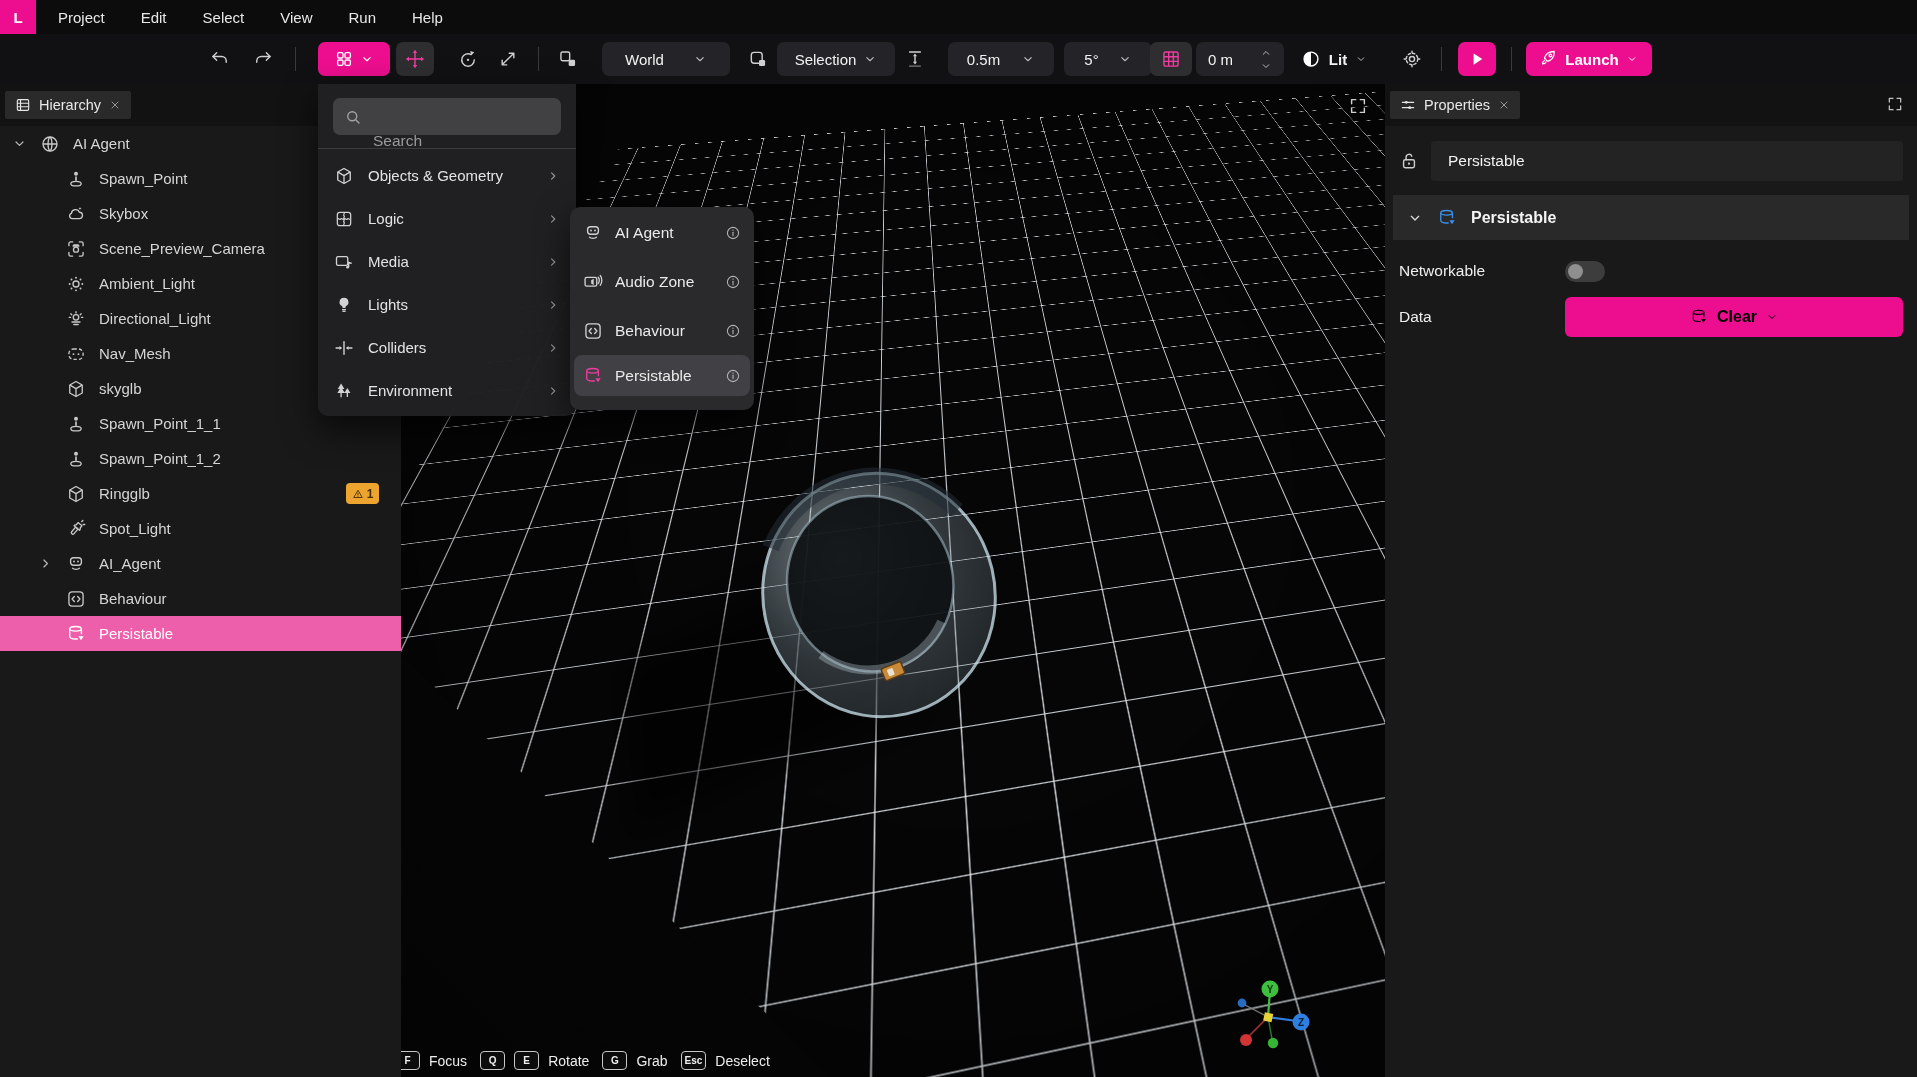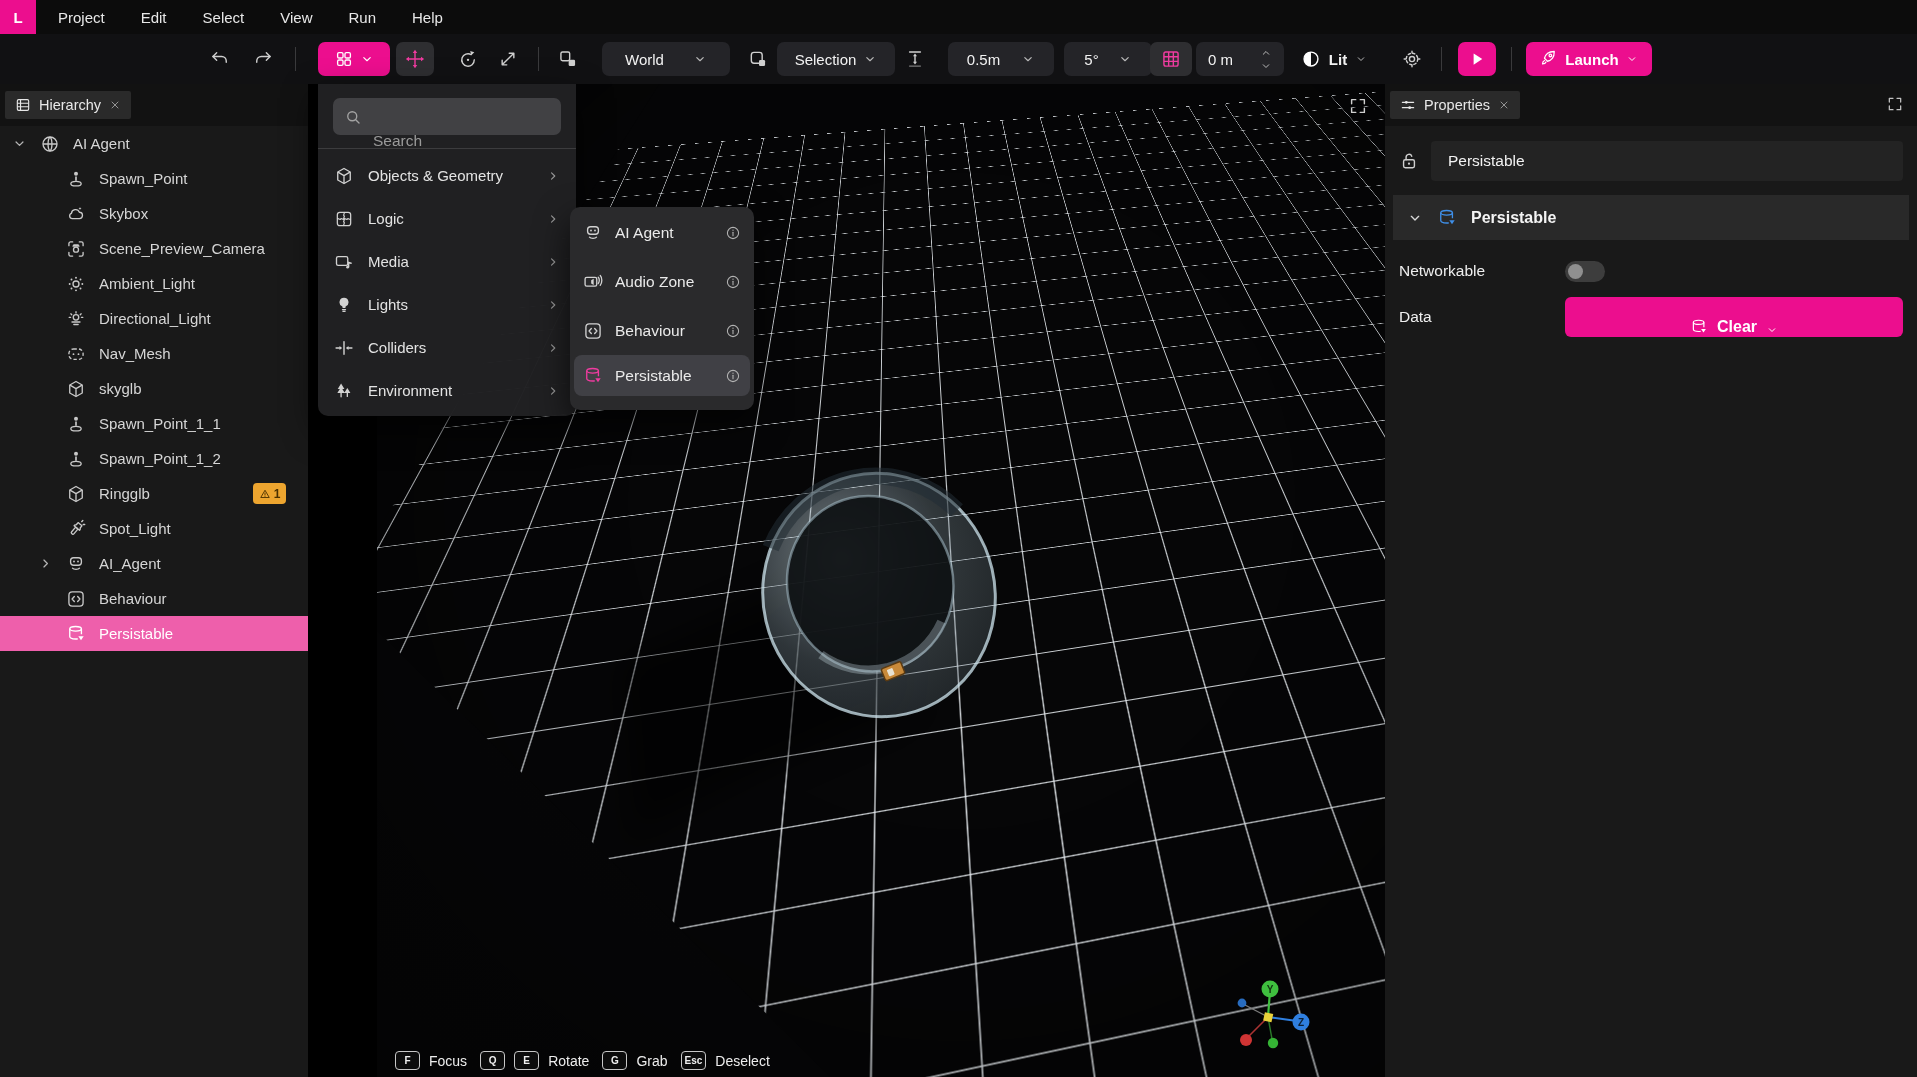--- a/index.html
+++ b/index.html
@@ -23,21 +23,21 @@
   .tb{position:absolute;top:8px;height:34px;display:flex;align-items:center;justify-content:center;
       border-radius:7px;color:#cfcfcf;font-size:15px;gap:7px;}
   .tb.panel{background:#242428;padding:0 12px;color:#f2f2f2;}
   .tbdiv{position:absolute;top:13px;width:1px;height:24px;background:#3a3a3c;}
   .pinkbtn{background:#ec0e8e !important;color:#fff !important;}
   .softbtn{background:#2e2e31;}
   .chev{color:#b9b9b9}
   .pinkic{color:#f03ba0;}
 
   
-  .lpanel{position:absolute;left:0;top:84px;width:308px;bottom:0;background:#191919;z-index:30;}
+  .lpanel{position:absolute;left:0;top:84px;width:401px;bottom:0;background:#191919;z-index:30;}
   .rpanel{position:absolute;left:1385px;top:84px;width:532px;bottom:0;background:#191919;z-index:30;}
   .tabstrip{height:42px;background:#121212;display:flex;align-items:flex-start;position:relative;}
   .tab{margin:7px 0 0 5px;height:28px;background:#2a2a2a;display:flex;align-items:center;gap:8px;
        padding:0 10px;font-size:14.5px;color:#e8e8e8;border-radius:2px;}
   .tab .x{color:#9a9a9a;font-size:12px;}
   .stripbtn{position:absolute;right:14px;top:12px;color:#c2c2c2;}
 
   
   .tree{padding-top:0;}
   .trow{height:35px;display:flex;align-items:center;position:relative;color:#d6d6d6;font-size:15px;}
@@ -103,22 +103,22 @@
   .namerow input{flex:1;height:40px;background:#232323;border:none;border-radius:4px;color:#f2f2f2;
             font-size:15.5px;padding:0 17px;outline:none;font-family:"Liberation Sans",sans-serif;}
   .secthead{margin:14px -6px 0 -6px;height:45px;background:#292929;display:flex;align-items:center;gap:14px;
             padding:0 14px;font-size:16px;font-weight:700;color:#f4f4f4;}
   .secthead .hchev{color:#d8d8d8;}
   .secthead .dbblue{color:#3f8fe8;}
   .proprow{display:flex;align-items:center;margin-top:0;height:46px;}
   .proprow .plabel{width:166px;font-size:15.5px;color:#eeeeee;}
   .toggle{width:40px;height:21px;background:#3d3d3d;border-radius:11px;position:relative;}
   .toggle .knob{position:absolute;left:3px;top:3px;width:15px;height:15px;border-radius:50%;background:#8f8f8f;}
-  .clearbtn{flex:1;height:40px;background:#ec0e8e;border:none;border-radius:6px;color:#ffffff;display:flex;
-            align-items:flex-end;justify-content:center;gap:9px;font-size:16px;font-weight:700;
+  .clearbtn{flex:1;height:40px;background:#ec0e8e;border:none;border-radius:6px;color:#000000;display:flex;
+            align-items:center;justify-content:center;gap:9px;font-size:16px;font-weight:700;
             font-family:"Liberation Sans",sans-serif;cursor:pointer;}
   .mt8{margin-top:8px}
 </style>
 </head>
 <body>
 
 <svg width="0" height="0" style="position:absolute">
   <defs>
     <symbol id="i-undo" viewBox="0 0 24 24" fill="none" stroke="currentColor" stroke-width="1.7" stroke-linecap="round" stroke-linejoin="round">
         <path d="M8 4.5 3.5 9l4.5 4.5"></path>

